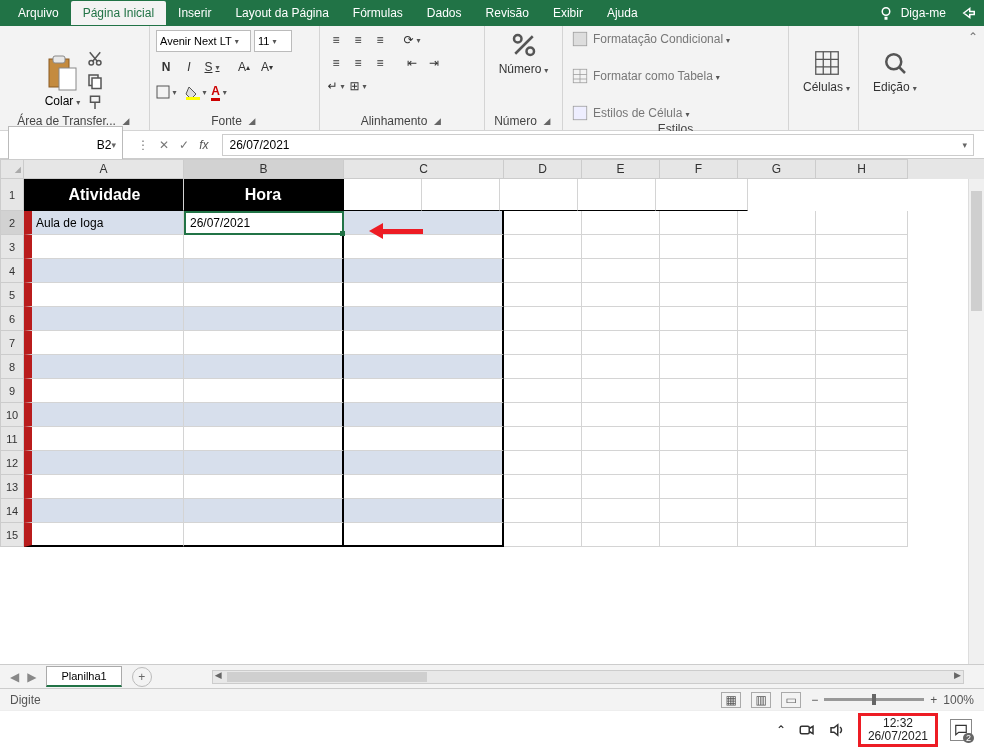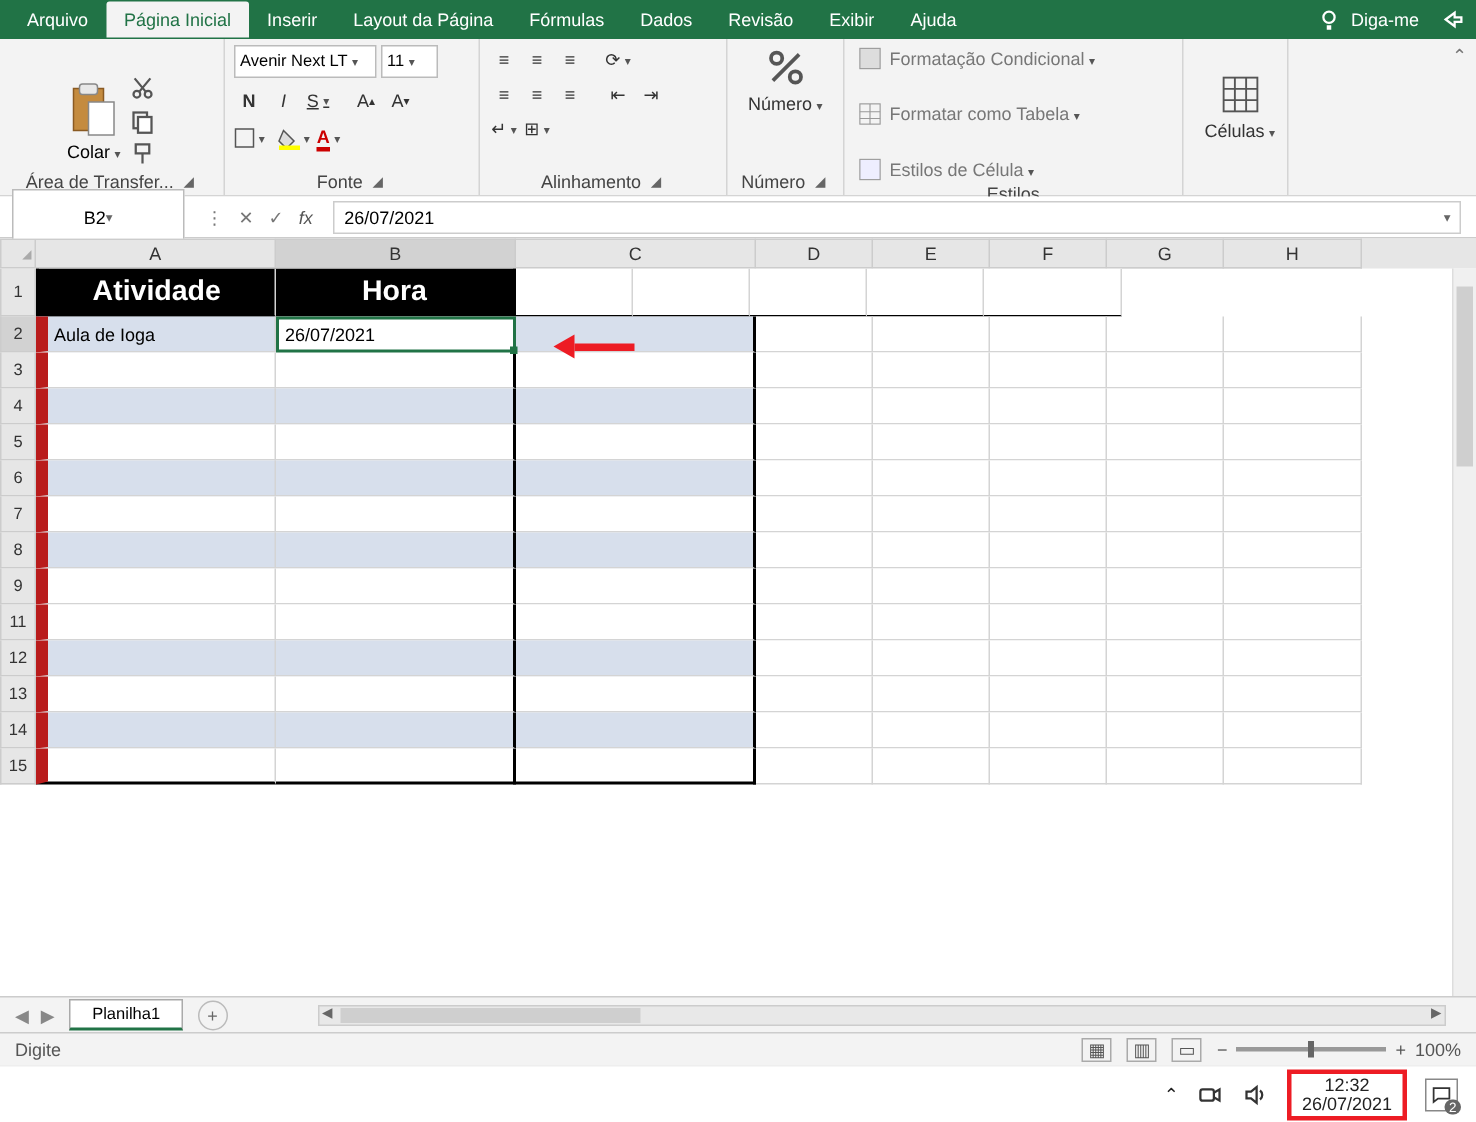--- a/index.html
+++ b/index.html
@@ -23,21 +23,21 @@
 .font-combo{height:22px;border:1px solid #bbb;background:#fff;display:flex;align-items:center;padding:0 3px;font-size:11px}
 .drop::after{content:"▾";font-size:8px;color:#555;margin-left:3px}
 .smallbtn{width:20px;height:20px;display:inline-flex;align-items:center;justify-content:center;color:#333}
 .align .body{flex-direction:column;gap:3px;align-items:flex-start}
 .row{display:flex;align-items:center;gap:2px}
 .num .body{flex-direction:column;align-items:center;gap:2px}
 .styles .body{flex-direction:column;align-items:flex-start;gap:19px;padding-left:2px}
 .styles .row{gap:4px;color:#777}
 .bigv{display:flex;flex-direction:column;align-items:center;gap:2px;color:#333;padding:0 8px}
 .formula-bar{height:28px;background:#fff;border-bottom:1px solid #ccc;display:flex;align-items:center}
-.namebox{width:115px;height:22px;border:1px solid #bbb;background:#fff;display:flex;align-items:center;margin-left:8px;padding:18px 6px;justify-content:center}
+.namebox{width:115px;height:22px;border:1px solid #bbb;background:#fff;display:flex;align-items:center;margin-left:8px;padding:18px 6px;justify-content:flex-end}
 .namebox::after{content:"▾";font-size:9px;color:#666}
 .fbtns{display:flex;align-items:center;gap:10px;padding:0 14px;color:#777}
 .fx{font-style:italic;color:#555}
 .finput{flex:1;border:1px solid #ccc;height:22px;background:#fff;padding:0 6px;display:flex;align-items:center;margin-right:10px}
 .finput::after{content:"▾";font-size:9px;color:#666;margin-left:auto}
 .grid{flex:1;display:flex;flex-direction:column;overflow:hidden;position:relative}
 .colhead{height:20px;display:flex;background:#e6e6e6}
 .corner{width:24px;border:1px solid #ccc;background:#e6e6e6;display:flex;align-items:center;justify-content:flex-end;padding-right:2px}
 .corner::after{content:"◢";font-size:8px;color:#aaa}
 .ch{border:1px solid #ccc;border-left:none;display:flex;align-items:center;justify-content:center;background:#e6e6e6;color:#333}
@@ -45,21 +45,21 @@
 .ch.A{width:160px}.ch.B{width:160px}.ch.C{width:160px}
 .ch.g{width:78px}
 .rows{flex:1;display:flex;flex-direction:column;overflow:hidden}
 .r{height:24px;display:flex}
 .r.r1{height:32px}
 .rh{width:24px;border:1px solid #ccc;border-top:none;background:#e6e6e6;display:flex;align-items:center;justify-content:center;color:#333;font-size:11px}
 .rh.sel{background:#d2d2d2}
 .c{border-bottom:1px solid #d4d4d4;border-right:1px solid #d4d4d4;display:flex;align-items:center;padding:0 4px;background:#fff}
 .c.A{width:160px}.c.B{width:160px}.c.C{width:160px}.c.g{width:78px}
 .r.band .c.A,.r.band .c.B,.r.band .c.C{background:#d7dfec}
-.r.r1 .c.A,.r.r1 .c.B,.r.r1 .c.C{background:#000;color:#fff;font-weight:bold;justify-content:center;font-size:19px}
+.r.r1 .c.A,.r.r1 .c.B,.r.r1 .c.C{background:#000;color:#fff;font-weight:bold;justify-content:center;font-size:16px}
 .r.r1 .c.A{border-left:2px solid #000}
 .c.C{border-right:2px solid #000}
 .c.A{border-left:8px solid #b91c1c}
 .r.r1 .c{border-bottom:1px solid #000}
 .r.last .c.A,.r.last .c.B,.r.last .c.C{border-bottom:2px solid #000}
 .c.B{border-right:2px solid #000}
 .r.r2 .c.B{border:2px solid #217346;background:#fff;position:relative}
 .r.r2 .c.B::after{content:"";position:absolute;right:-3px;bottom:-3px;width:5px;height:5px;background:#217346}
 .arrow{position:absolute;left:369px;top:64px;display:flex;align-items:center;pointer-events:none}
 .arrow .head{width:0;height:0;border-top:8px solid transparent;border-bottom:8px solid transparent;border-right:14px solid #ed1c24}
@@ -268,20 +268,29 @@
             <rect x="3" y="3" width="18" height="18"></rect>
             <path d="M3 9h18M3 15h18M9 3v18M15 3v18"></path>
           </svg>
         <span class="drop">Células</span>
       </div>
     </div>
     <div class="label"></div>
   </div>
 
   <div class="group" style="width:70px;border-right:none">
+    <div class="body">
+      <div class="bigv">
+        <svg width="30" height="30" viewBox="0 0 24 24" fill="none" stroke="#555" stroke-width="2">
+            <circle cx="11" cy="11" r="6"></circle>
+            <path d="M20 20l-5-5"></path>
+          </svg>
+        <span class="drop">Edição</span>
+      </div>
+    </div>
     <div class="label"></div>
   </div>
   <div style="margin-left:auto;padding:4px 6px;color:#777">⌃</div>
 </div>
 
 <div class="formula-bar">
   <div class="namebox">
       <span>B2</span>
     </div>
   <div class="fbtns">
@@ -390,20 +399,31 @@
         <div class="c B"></div>
         <div class="c C"></div>
         <div class="c g"></div>
         <div class="c g"></div>
         <div class="c g"></div>
         <div class="c g"></div>
         <div class="c g" style="width: 92px;"></div>
       </div>
       <div class="r">
         <div class="rh">9</div>
+        <div class="c A"></div>
+        <div class="c B"></div>
+        <div class="c C"></div>
+        <div class="c g"></div>
+        <div class="c g"></div>
+        <div class="c g"></div>
+        <div class="c g"></div>
+        <div class="c g" style="width: 92px;"></div>
+      </div>
+      <div class="r band">
+        <div class="rh">10</div>
         <div class="c A"></div>
         <div class="c B"></div>
         <div class="c C"></div>
         <div class="c g"></div>
         <div class="c g"></div>
         <div class="c g"></div>
         <div class="c g"></div>
         <div class="c g" style="width: 92px;"></div>
       </div>
       <div class="r">

